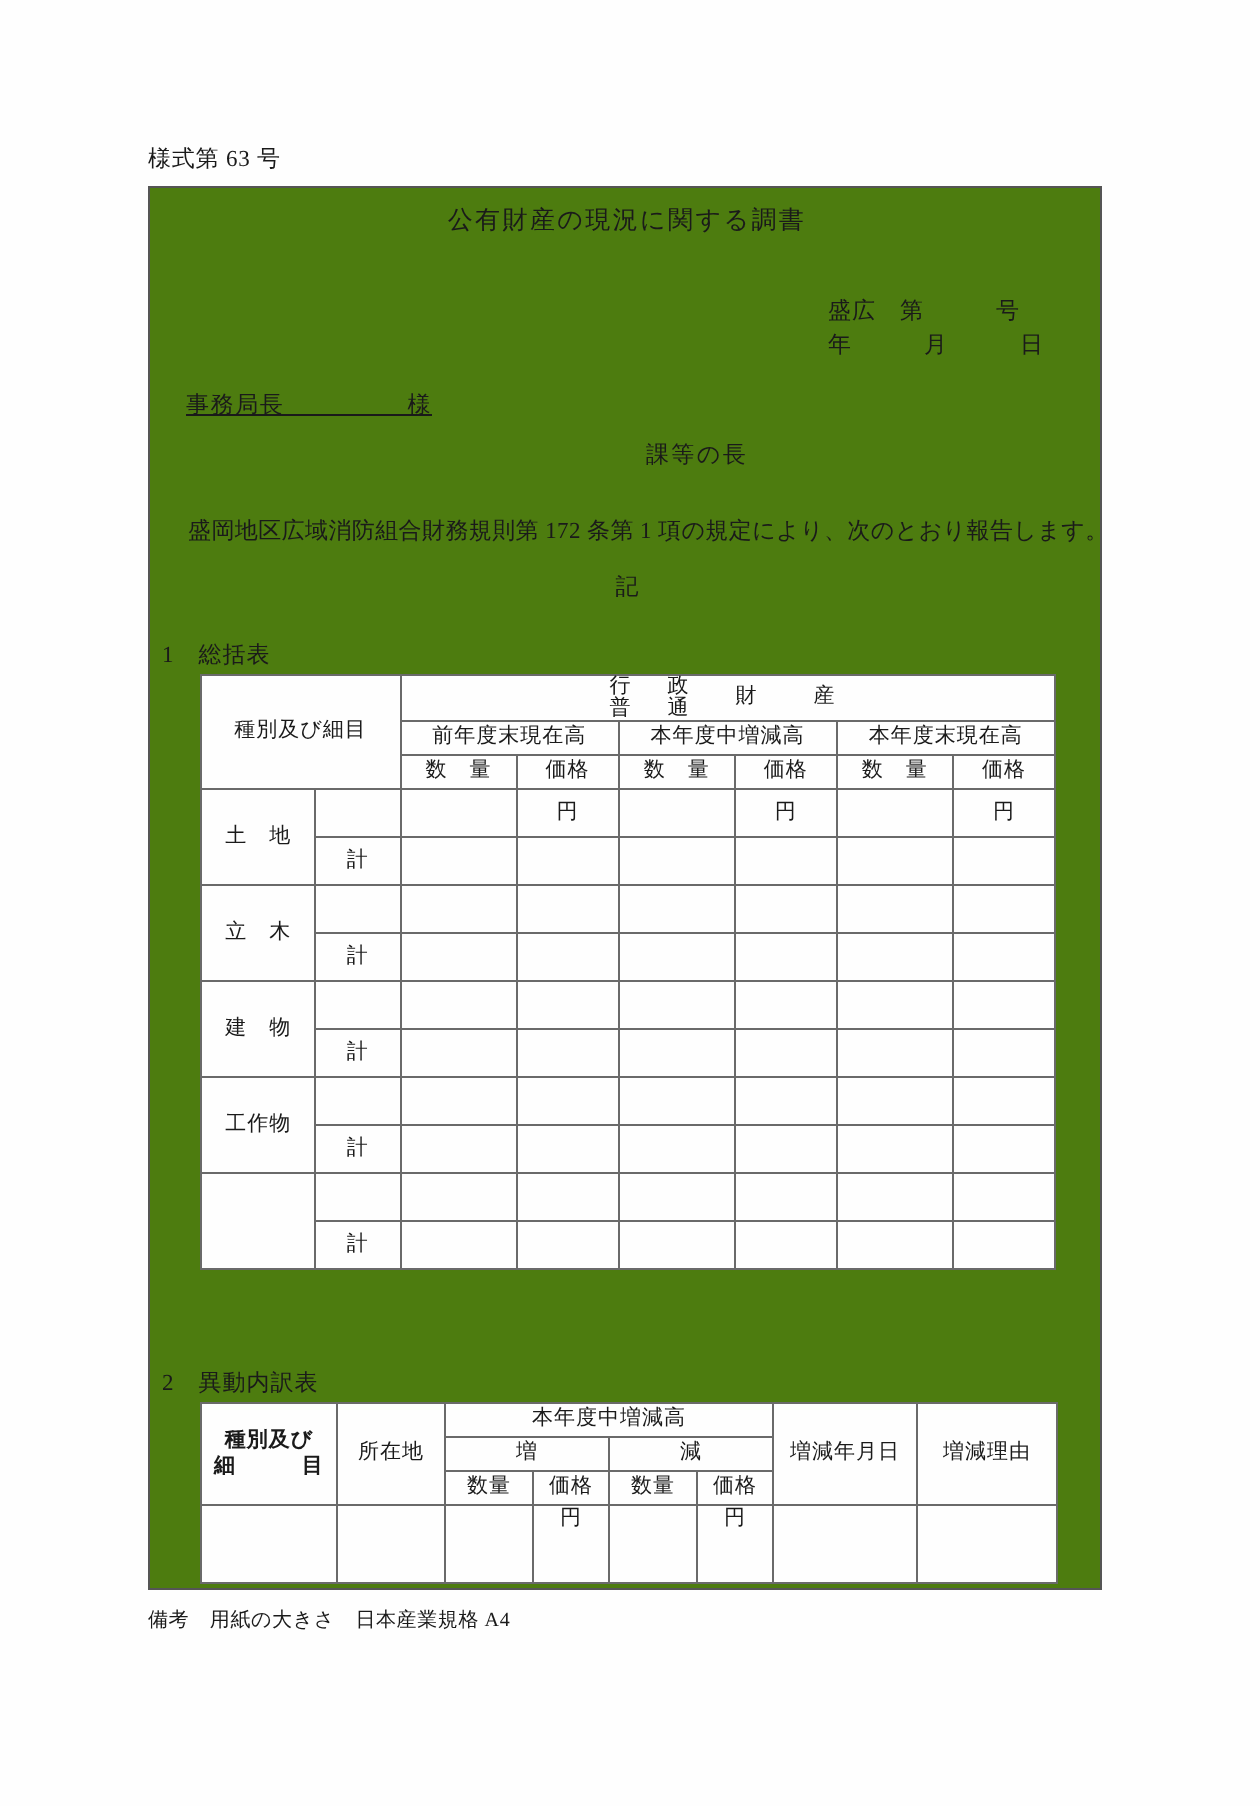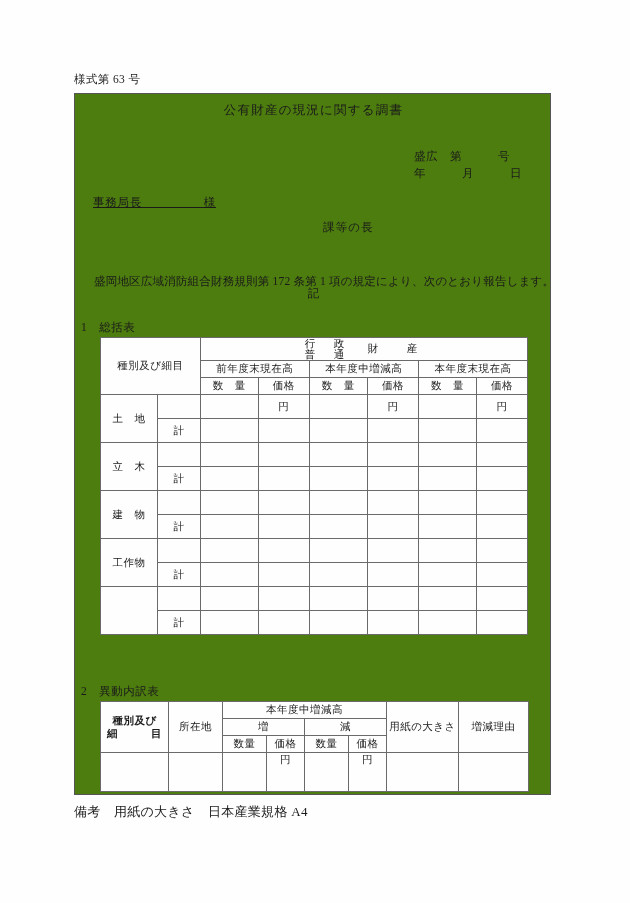--- a/index.html
+++ b/index.html
@@ -88,21 +88,20 @@
     box-sizing: border-box;
   }
 
   .body-text {
     position: absolute;
     left: 19px;
     top: 164px;
     font-size: 11.5px;
     letter-spacing: 0.2px;
     white-space: nowrap;
-    margin-top: 16px;
   }
 
   .ki-mark {
     position: absolute;
     left: 0;
     top: 192px;
     width: 477px;
     text-align: center;
     font-size: 11.5px;
   }
@@ -174,21 +173,21 @@
     line-height: 1.15;
     font-size: 10.5px;
     font-weight: bold;
   }
 
   
   .footnote {
     position: absolute;
     left: 74px;
     top: 803px;
-    font-size: 13px;
+    font-size: 10px;
     white-space: pre;
     letter-spacing: 0.3px;
   }
 </style>
 </head>
 <body>
 
 <div class="page">
 
   <div class="form-no">様式第 63 号</div>
@@ -368,21 +367,21 @@
           <col style="width:70px">
       </colgroup>
       <tbody>
         <tr class="h-row">
           <td rowspan="3" class="two-line">
             <span>種別及び</span><br>
             <span>細　　　目</span>
           </td>
           <td rowspan="3">所在地</td>
           <td colspan="4">本年度中増減高</td>
-          <td rowspan="3">用紙の大きさ</td>
+          <td rowspan="3">増減年月日</td>
           <td rowspan="3">増減理由</td>
         </tr>
         <tr class="h-row">
           <td colspan="2">増</td>
           <td colspan="2">減</td>
         </tr>
         <tr class="h-row">
           <td>数量</td>
           <td>価格</td>
           <td>数量</td>

